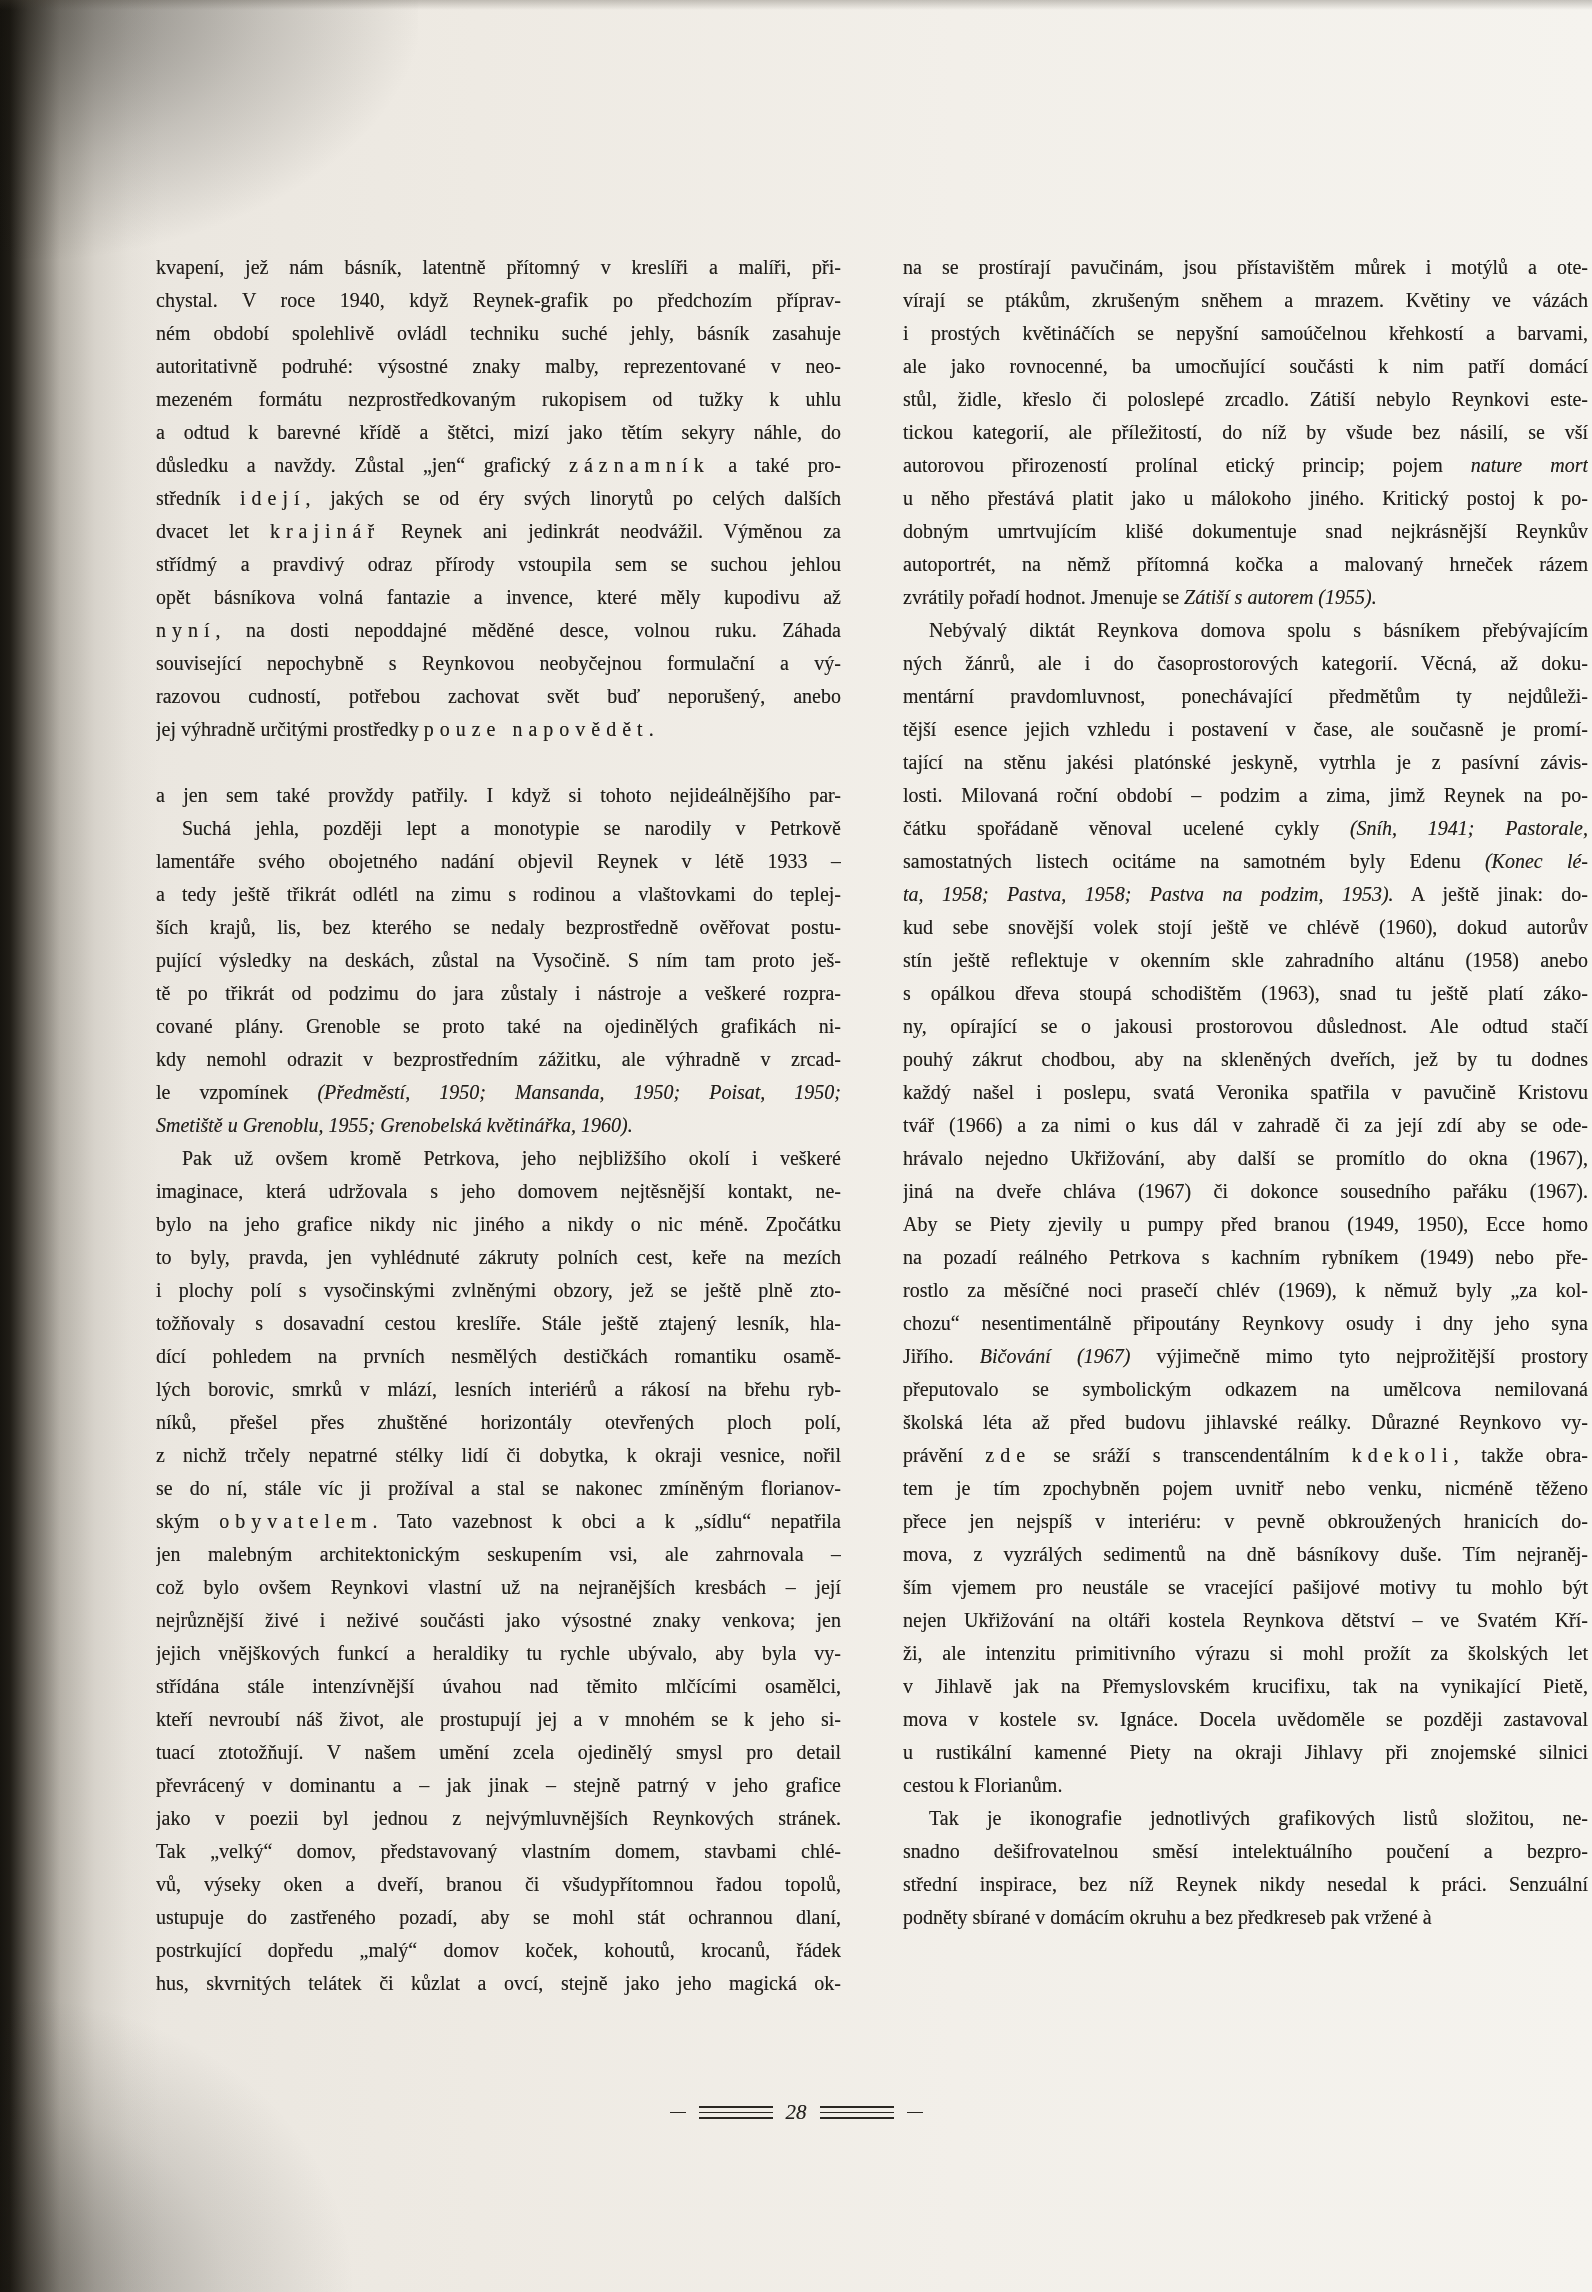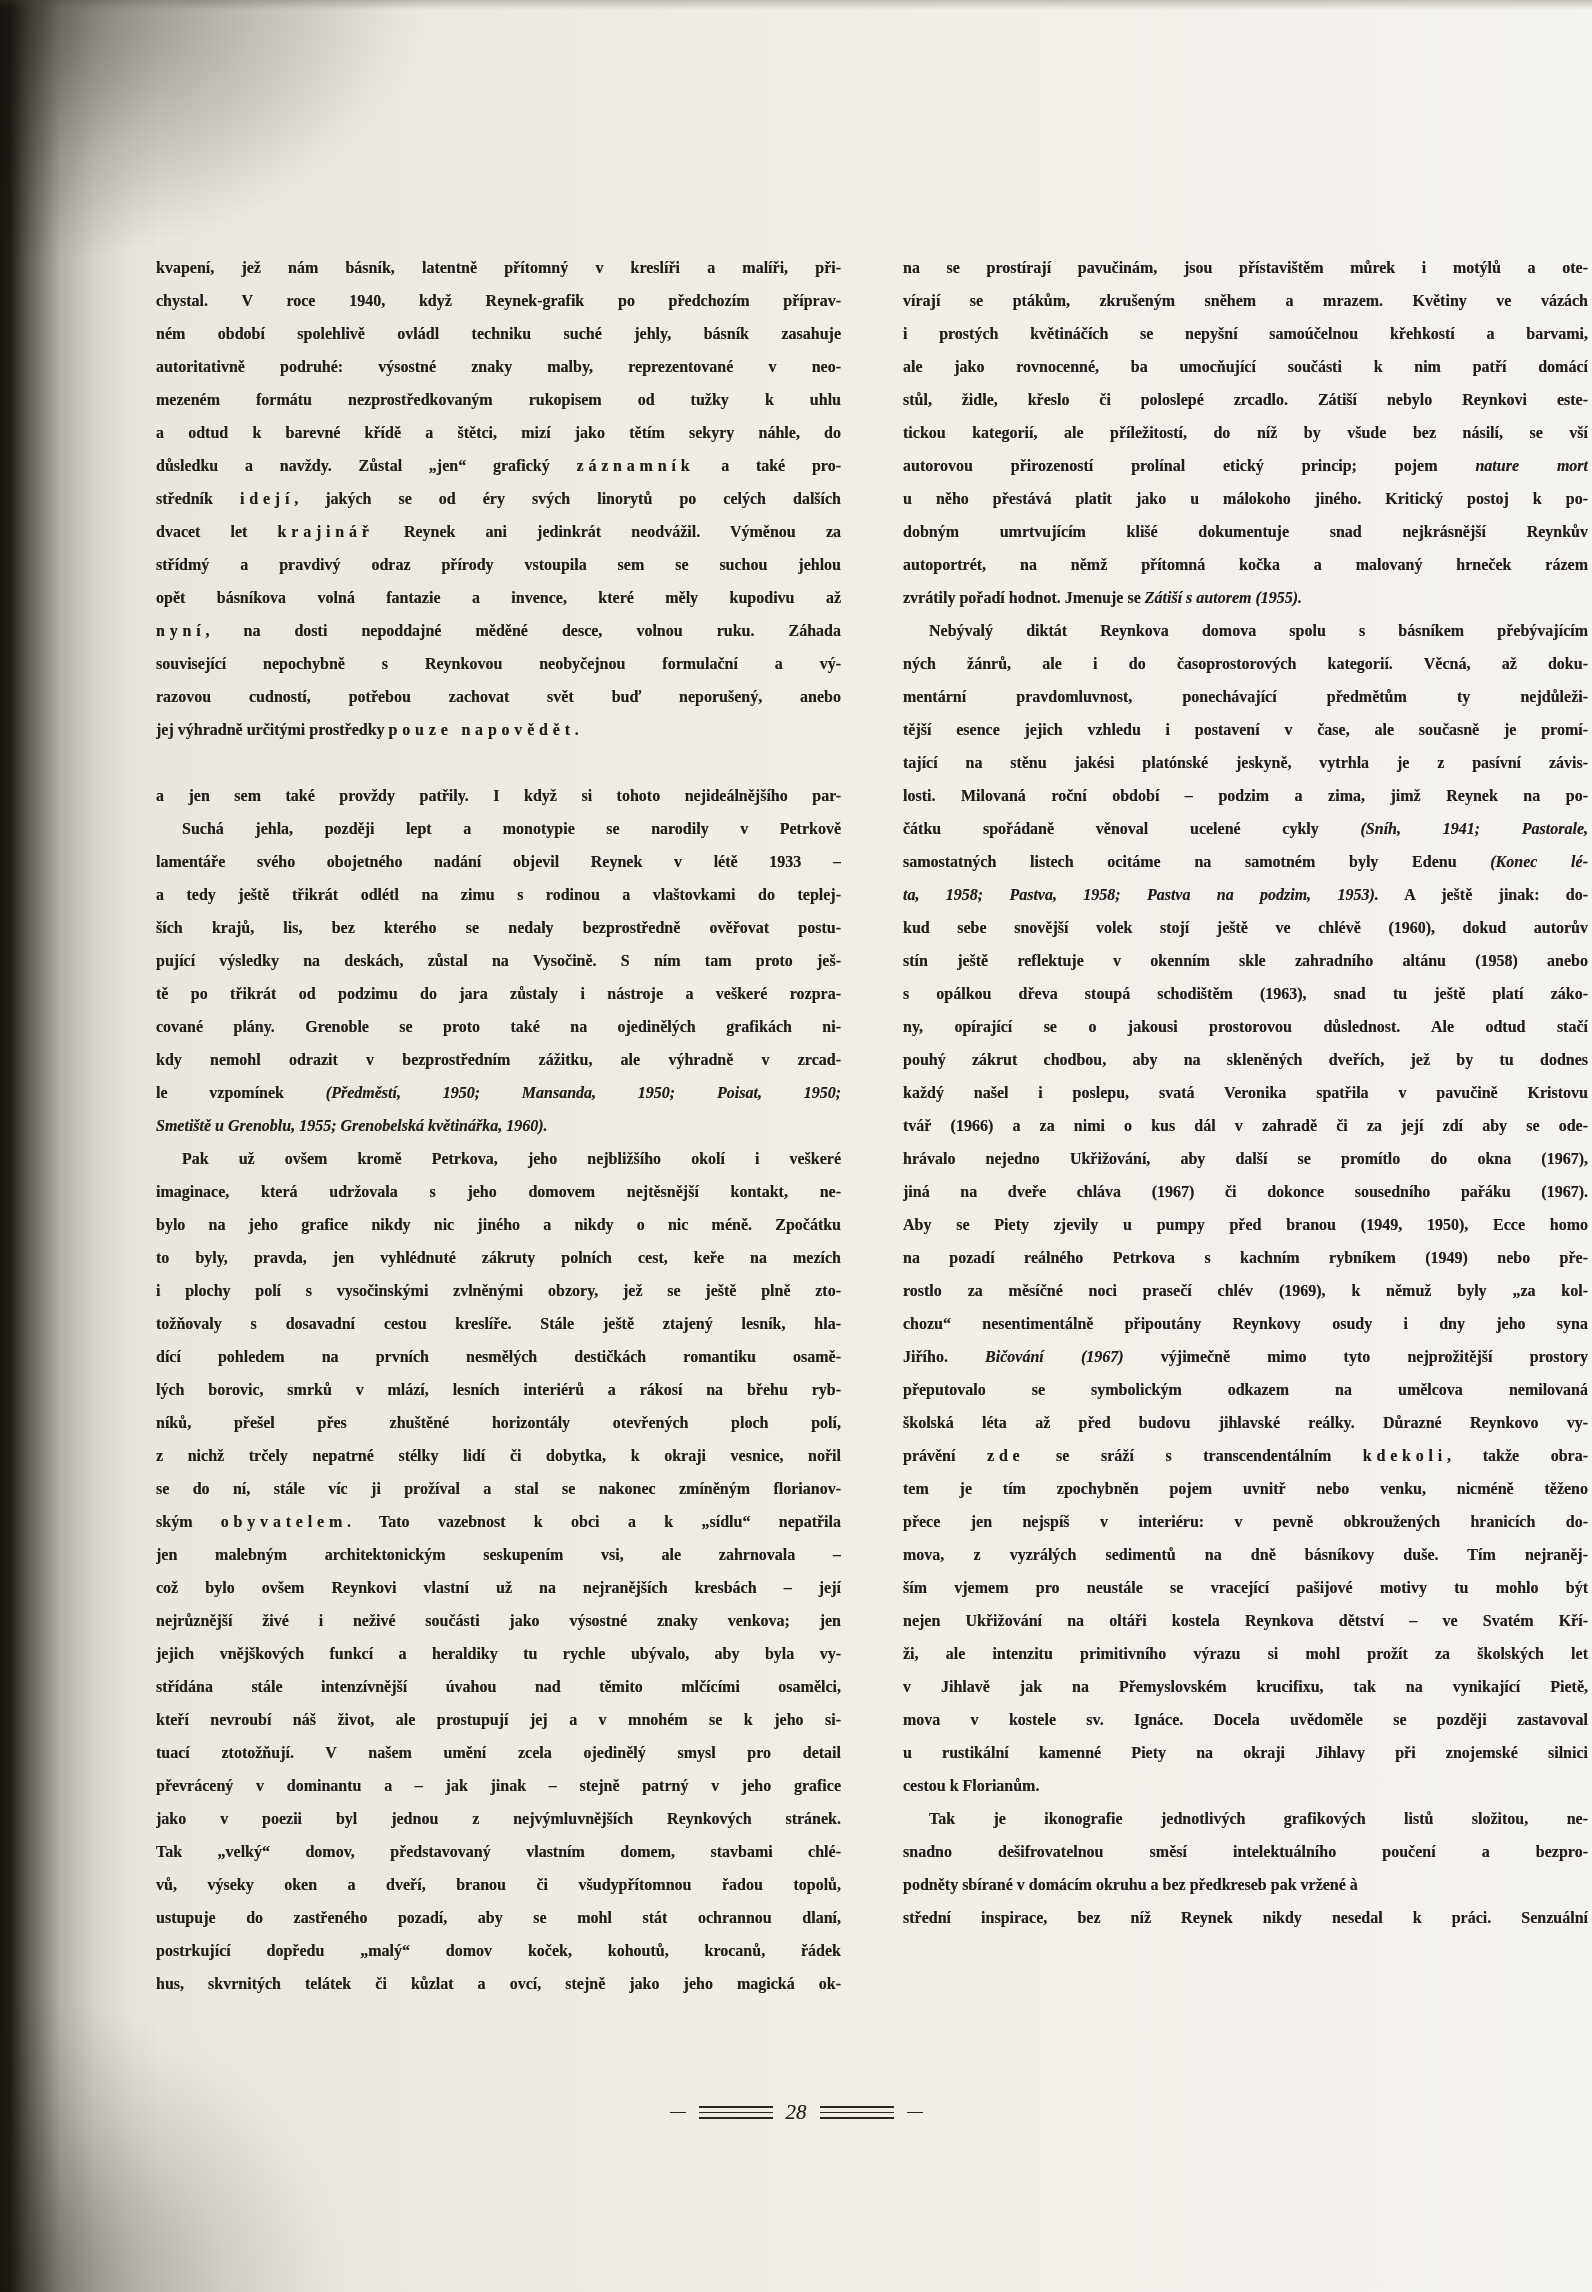--- a/index.html
+++ b/index.html
@@ -31,22 +31,21 @@
     background:radial-gradient(ellipse at 0% 100%,rgba(25,22,16,.45) 0%,rgba(25,22,16,.12) 45%,rgba(25,22,16,0) 70%);
     pointer-events:none;
   }
   .edge-top{
     position:absolute;left:0;top:0;right:0;height:10px;
     background:linear-gradient(180deg,rgba(70,64,54,.28),rgba(70,64,54,0));
     pointer-events:none;
   }
   .col{
     position:absolute;top:251px;width:685px;
-    font-size:16px;
-    font-weight:bold;
+    font-size:20px;
   }
   .col-left{left:156px;}
   .col-right{left:903px;}
   .line{
     height:33px;line-height:33px;
     text-align:justify;text-align-last:justify;
     white-space:normal;overflow:hidden;
     text-shadow:0 0 0.5px rgba(34,31,27,.55);
   }
   .line.last{text-align-last:left;}
@@ -182,22 +181,22 @@
       <div class="line">mova, z vyzrálých sedimentů na dně básníkovy duše. Tím nejraněj-</div>
       <div class="line">ším vjemem pro neustále se vracející pašijové motivy tu mohlo být</div>
       <div class="line">nejen Ukřižování na oltáři kostela Reynkova dětství – ve Svatém Kří-</div>
       <div class="line">ži, ale intenzitu primitivního výrazu si mohl prožít za školských let</div>
       <div class="line">v Jihlavě jak na Přemyslovském krucifixu, tak na vynikající Pietě,</div>
       <div class="line">mova v kostele sv. Ignáce. Docela uvědoměle se později zastavoval</div>
       <div class="line">u rustikální kamenné Piety na okraji Jihlavy při znojemské silnici</div>
       <div class="line last">cestou k Florianům.</div>
       <div class="line indent">Tak je ikonografie jednotlivých grafikových listů složitou, ne-</div>
       <div class="line">snadno dešifrovatelnou směsí intelektuálního poučení a bezpro-</div>
+      <div class="line">střední inspirace, bez níž Reynek nikdy nesedal k práci. Senzuální</div>
       <div class="line last">podněty sbírané v domácím okruhu a bez předkreseb pak vržené à</div>
-      <div class="line">střední inspirace, bez níž Reynek nikdy nesedal k práci. Senzuální</div>
     </div>
 
   <div class="footer">
     <span class="stub"></span>
     <span class="bars"></span>
     <span class="pageno">28</span>
     <span class="bars"></span>
     <span class="stub"></span>
   </div>
 </div>

